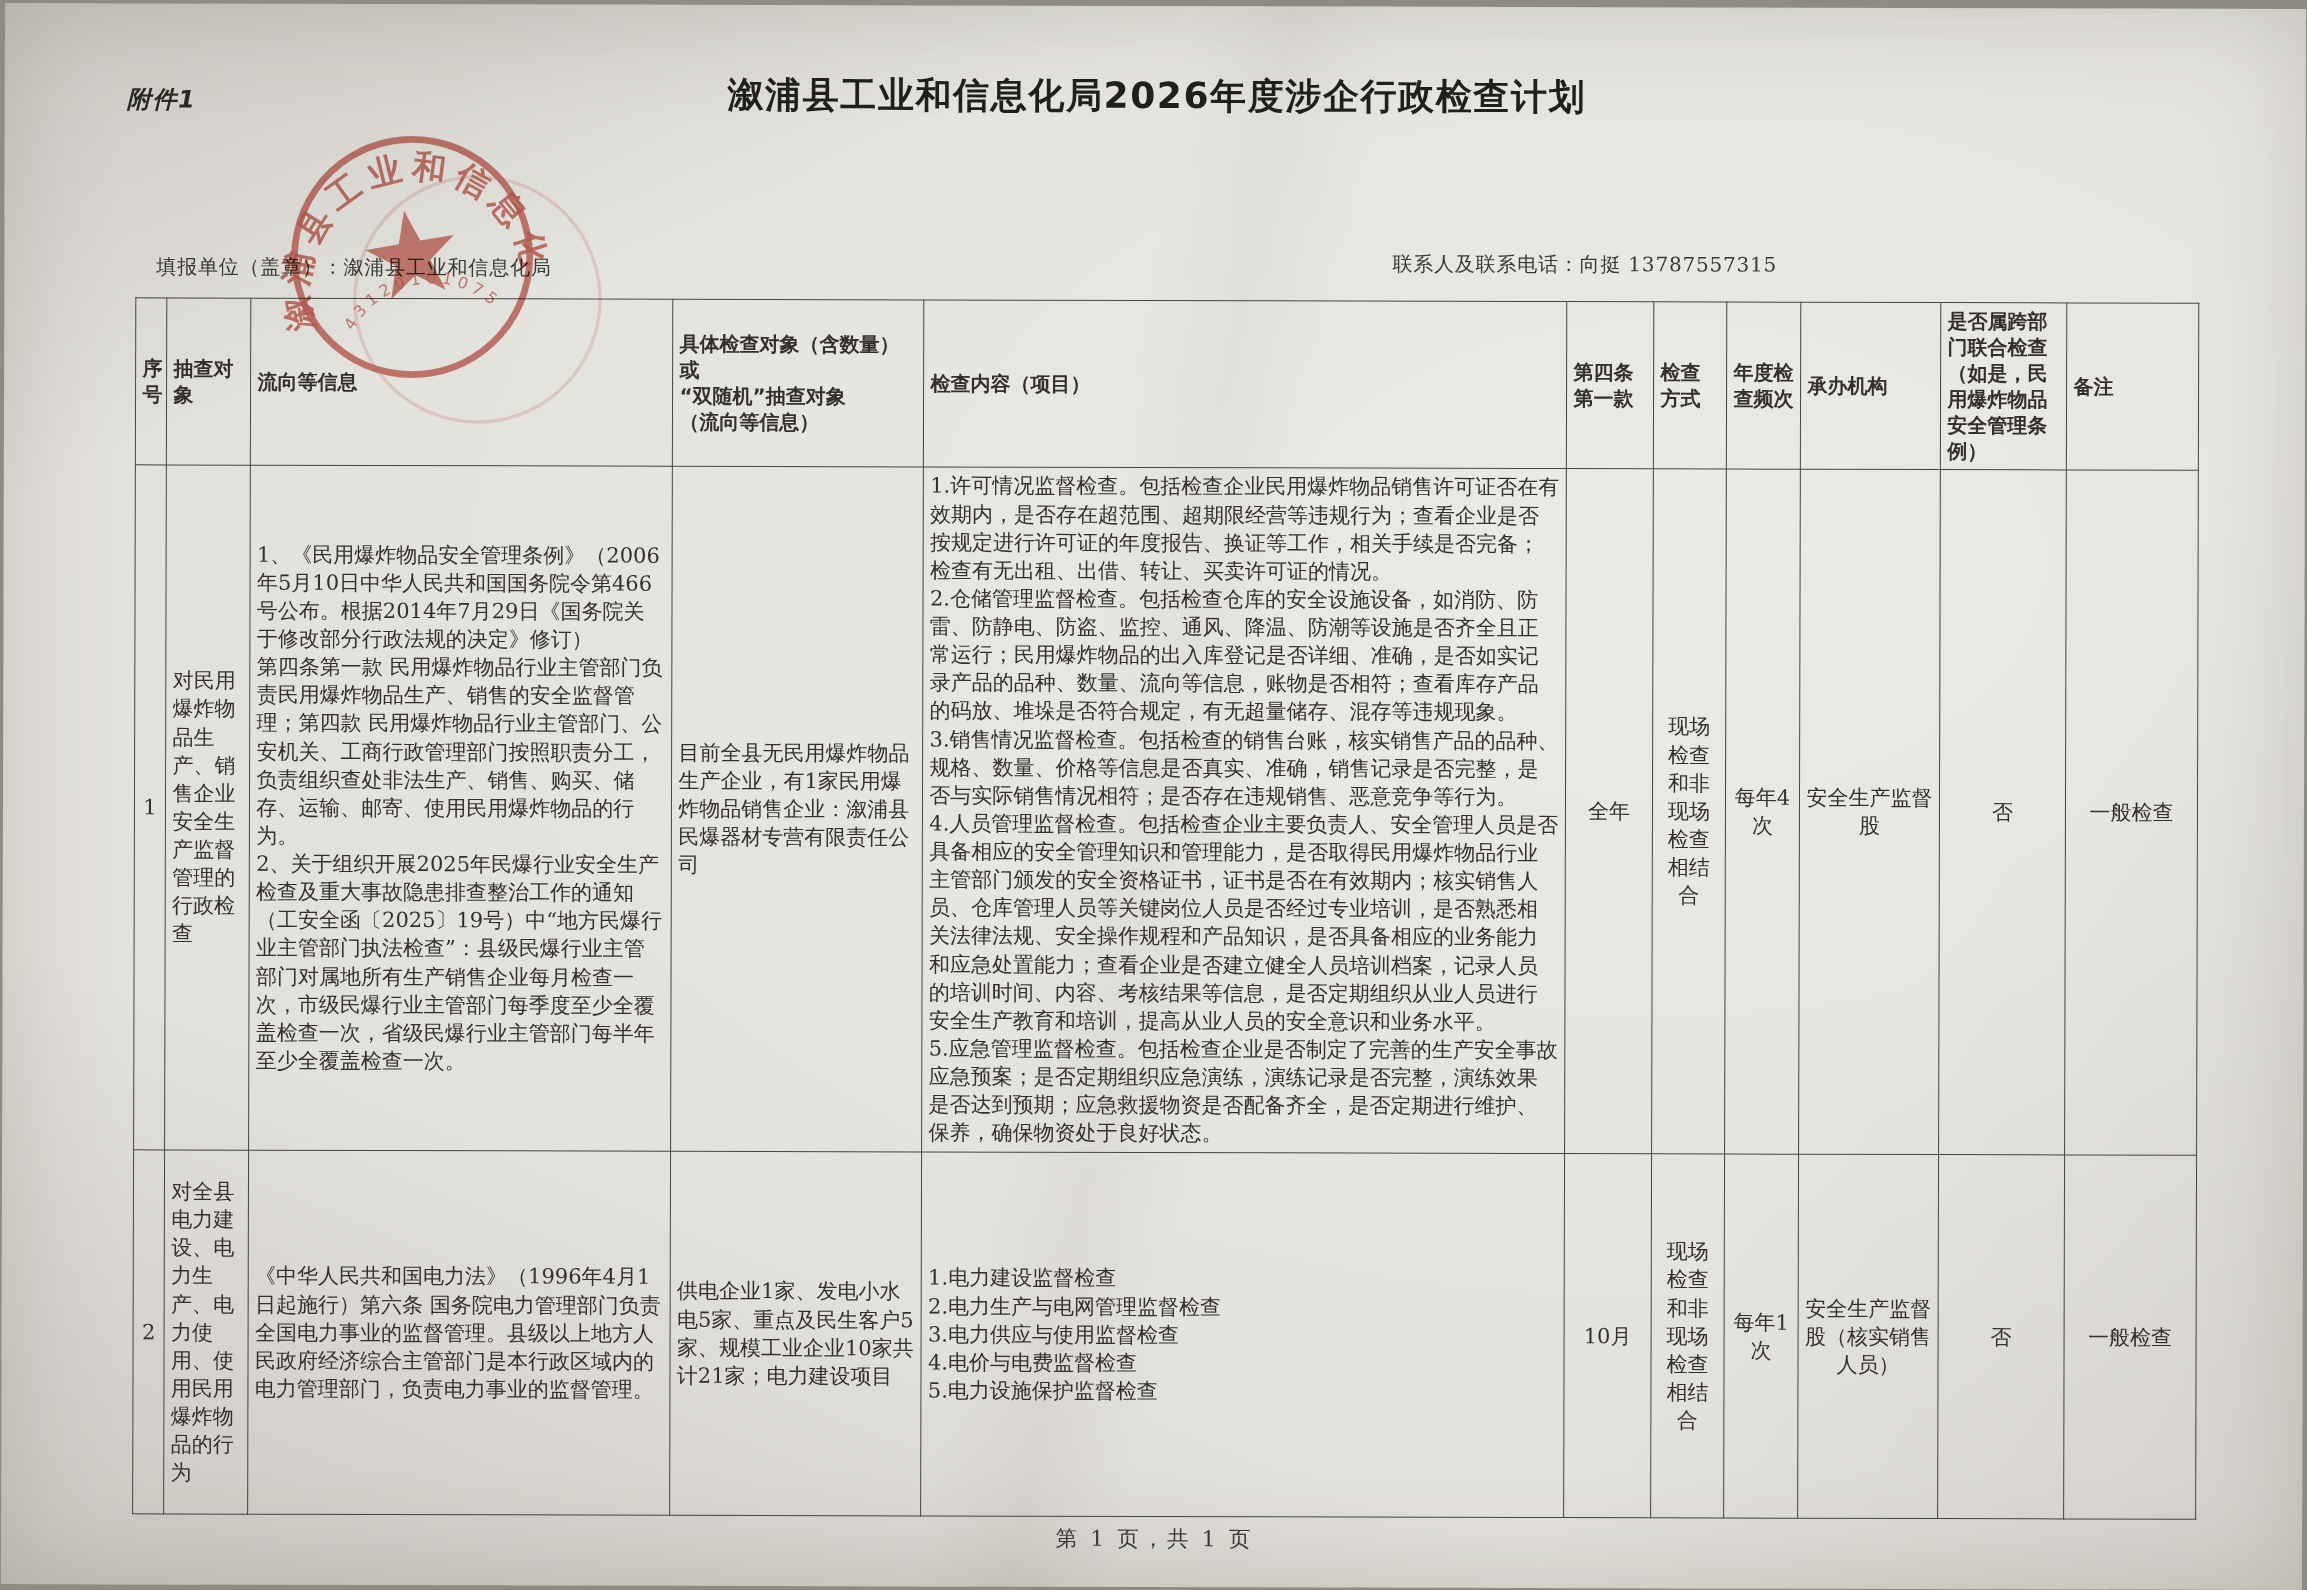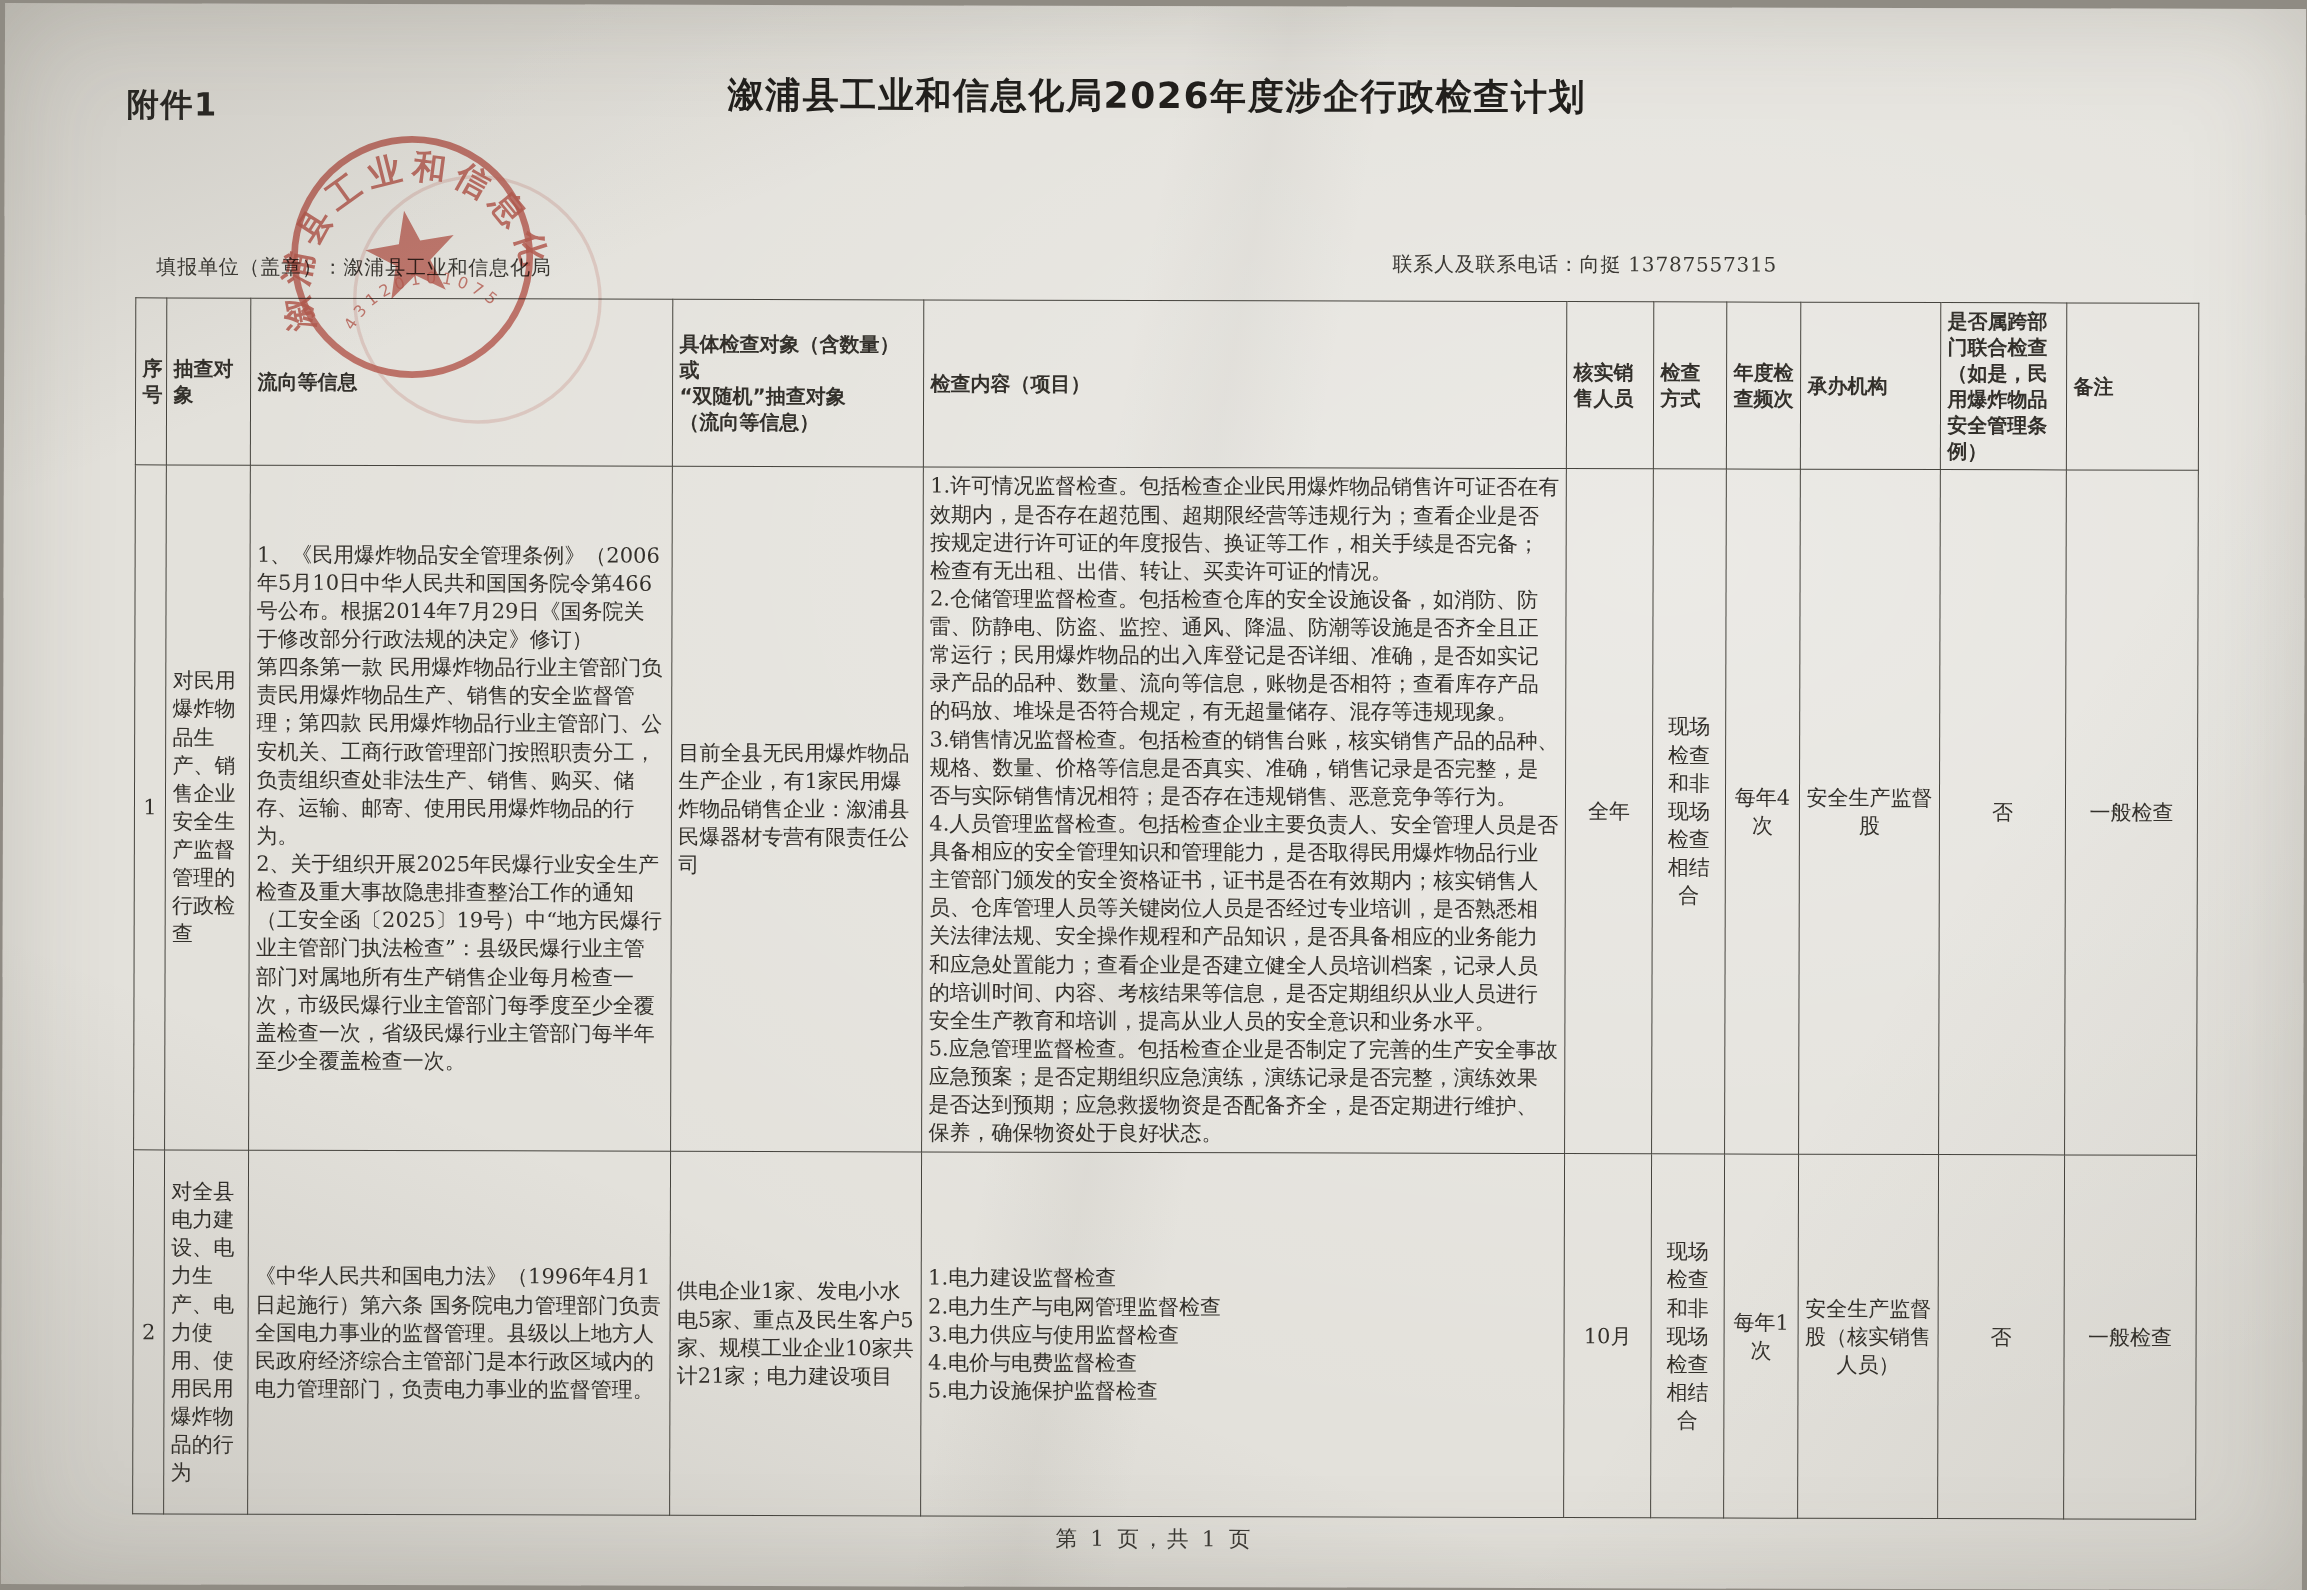--- a/index.html
+++ b/index.html
@@ -16,21 +16,21 @@
       linear-gradient(158deg, rgba(75,70,60,0.16), transparent 20%),
       linear-gradient(22deg, rgba(75,70,60,0.17), transparent 26%),
       linear-gradient(302deg, rgba(75,70,60,0.10), transparent 24%),
       linear-gradient(100deg, transparent 46%, rgba(110,105,95,0.07) 50%, transparent 54%),
       #e3e1db;
     box-shadow: inset 0 0 112px rgba(85,80,70,0.22);
     transform:rotate(0.15deg);
   }
   .attachment{
     position:absolute;left:122px;top:80px;
-    font-size:32px;font-weight:bold;color:#2a2824;letter-spacing:1.6px;
+    font-size:24px;font-weight:bold;color:#2a2824;letter-spacing:1.6px;font-style:italic;
   }
   .doc-title{
     position:absolute;left:560px;top:66px;width:1184px;
     text-align:center;font-size:36px;font-weight:bold;color:#211f1c;letter-spacing:1.6px;
   }
   .form-unit{
     position:absolute;left:152px;top:250px;
     font-family:"DejaVu Serif",serif;font-size:20px;color:#3a3833;letter-spacing:0.8px;
   }
   .contact{
@@ -110,21 +110,21 @@
     <thead>
       <tr class="r-head">
         <th class="clip">序号</th>
         <th>抽查对象</th>
         <th>流向等信息</th>
         <th>具体检查对象（含数量）
 或
 “双随机”抽查对象
 （流向等信息）</th>
         <th>检查内容（项目）</th>
-        <th>核实销售人员</th>
+        <th>第四条第一款</th>
         <th>检查方式</th>
         <th>年度检查频次</th>
         <th>承办机构</th>
         <th>是否属跨部门联合检查（如是，民用爆炸物品安全管理条例）</th>
         <th>备注</th>
       </tr>
     </thead>
     <tbody>
       <tr class="r1">
         <td class="seq">1</td>

